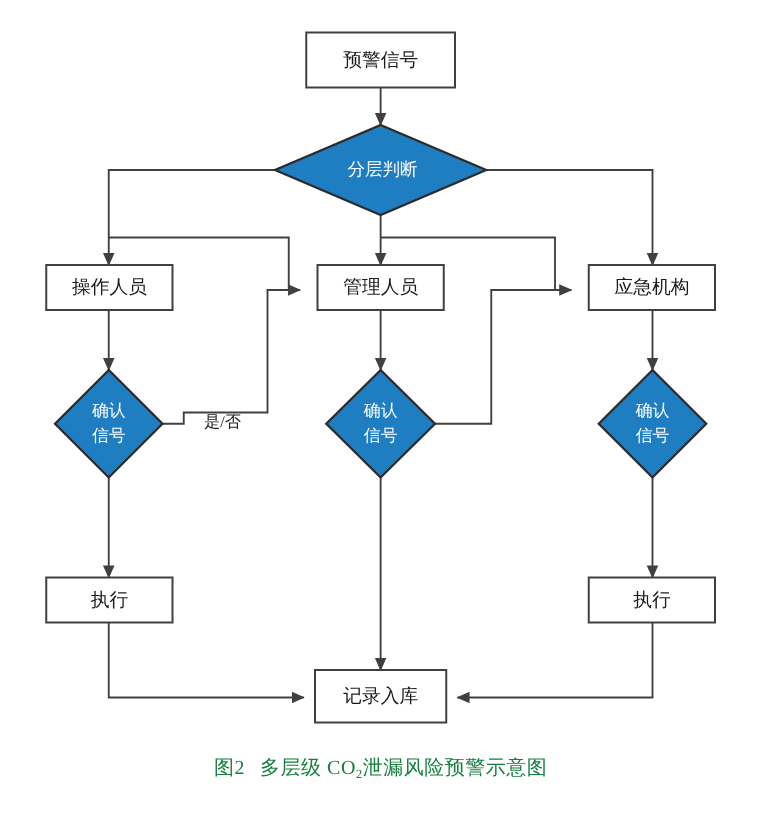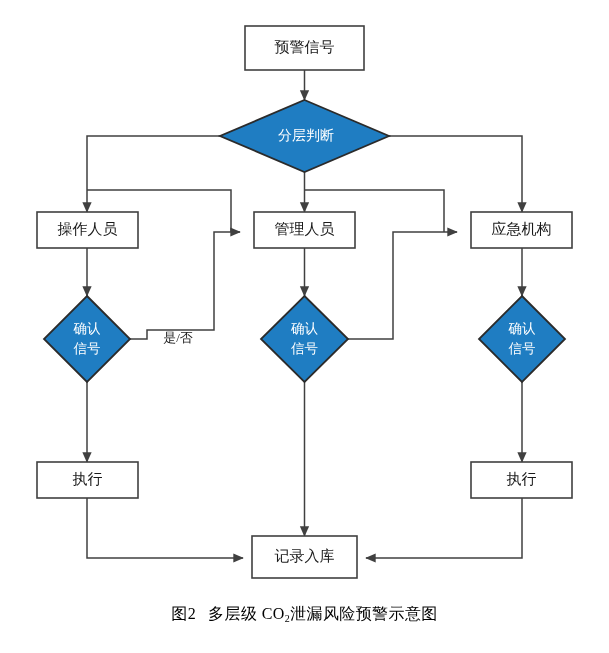--- a/index.html
+++ b/index.html
@@ -63,21 +63,21 @@
     dominant-baseline: middle;
   }
   .caption {
     position: absolute;
     left: 0;
     top: 604px;
     width: 609px;
     text-align: center;
     font-family: "Liberation Serif", "DejaVu Serif", serif;
     font-size: 16px;
-    color: #000000;
+    color: #15803d;
     letter-spacing: 0.4px;
   }
   .caption .cap-gap {
     display: inline-block;
     width: 12px;
   }
   .caption sub {
     font-size: 10px;
     vertical-align: baseline;
     position: relative;

